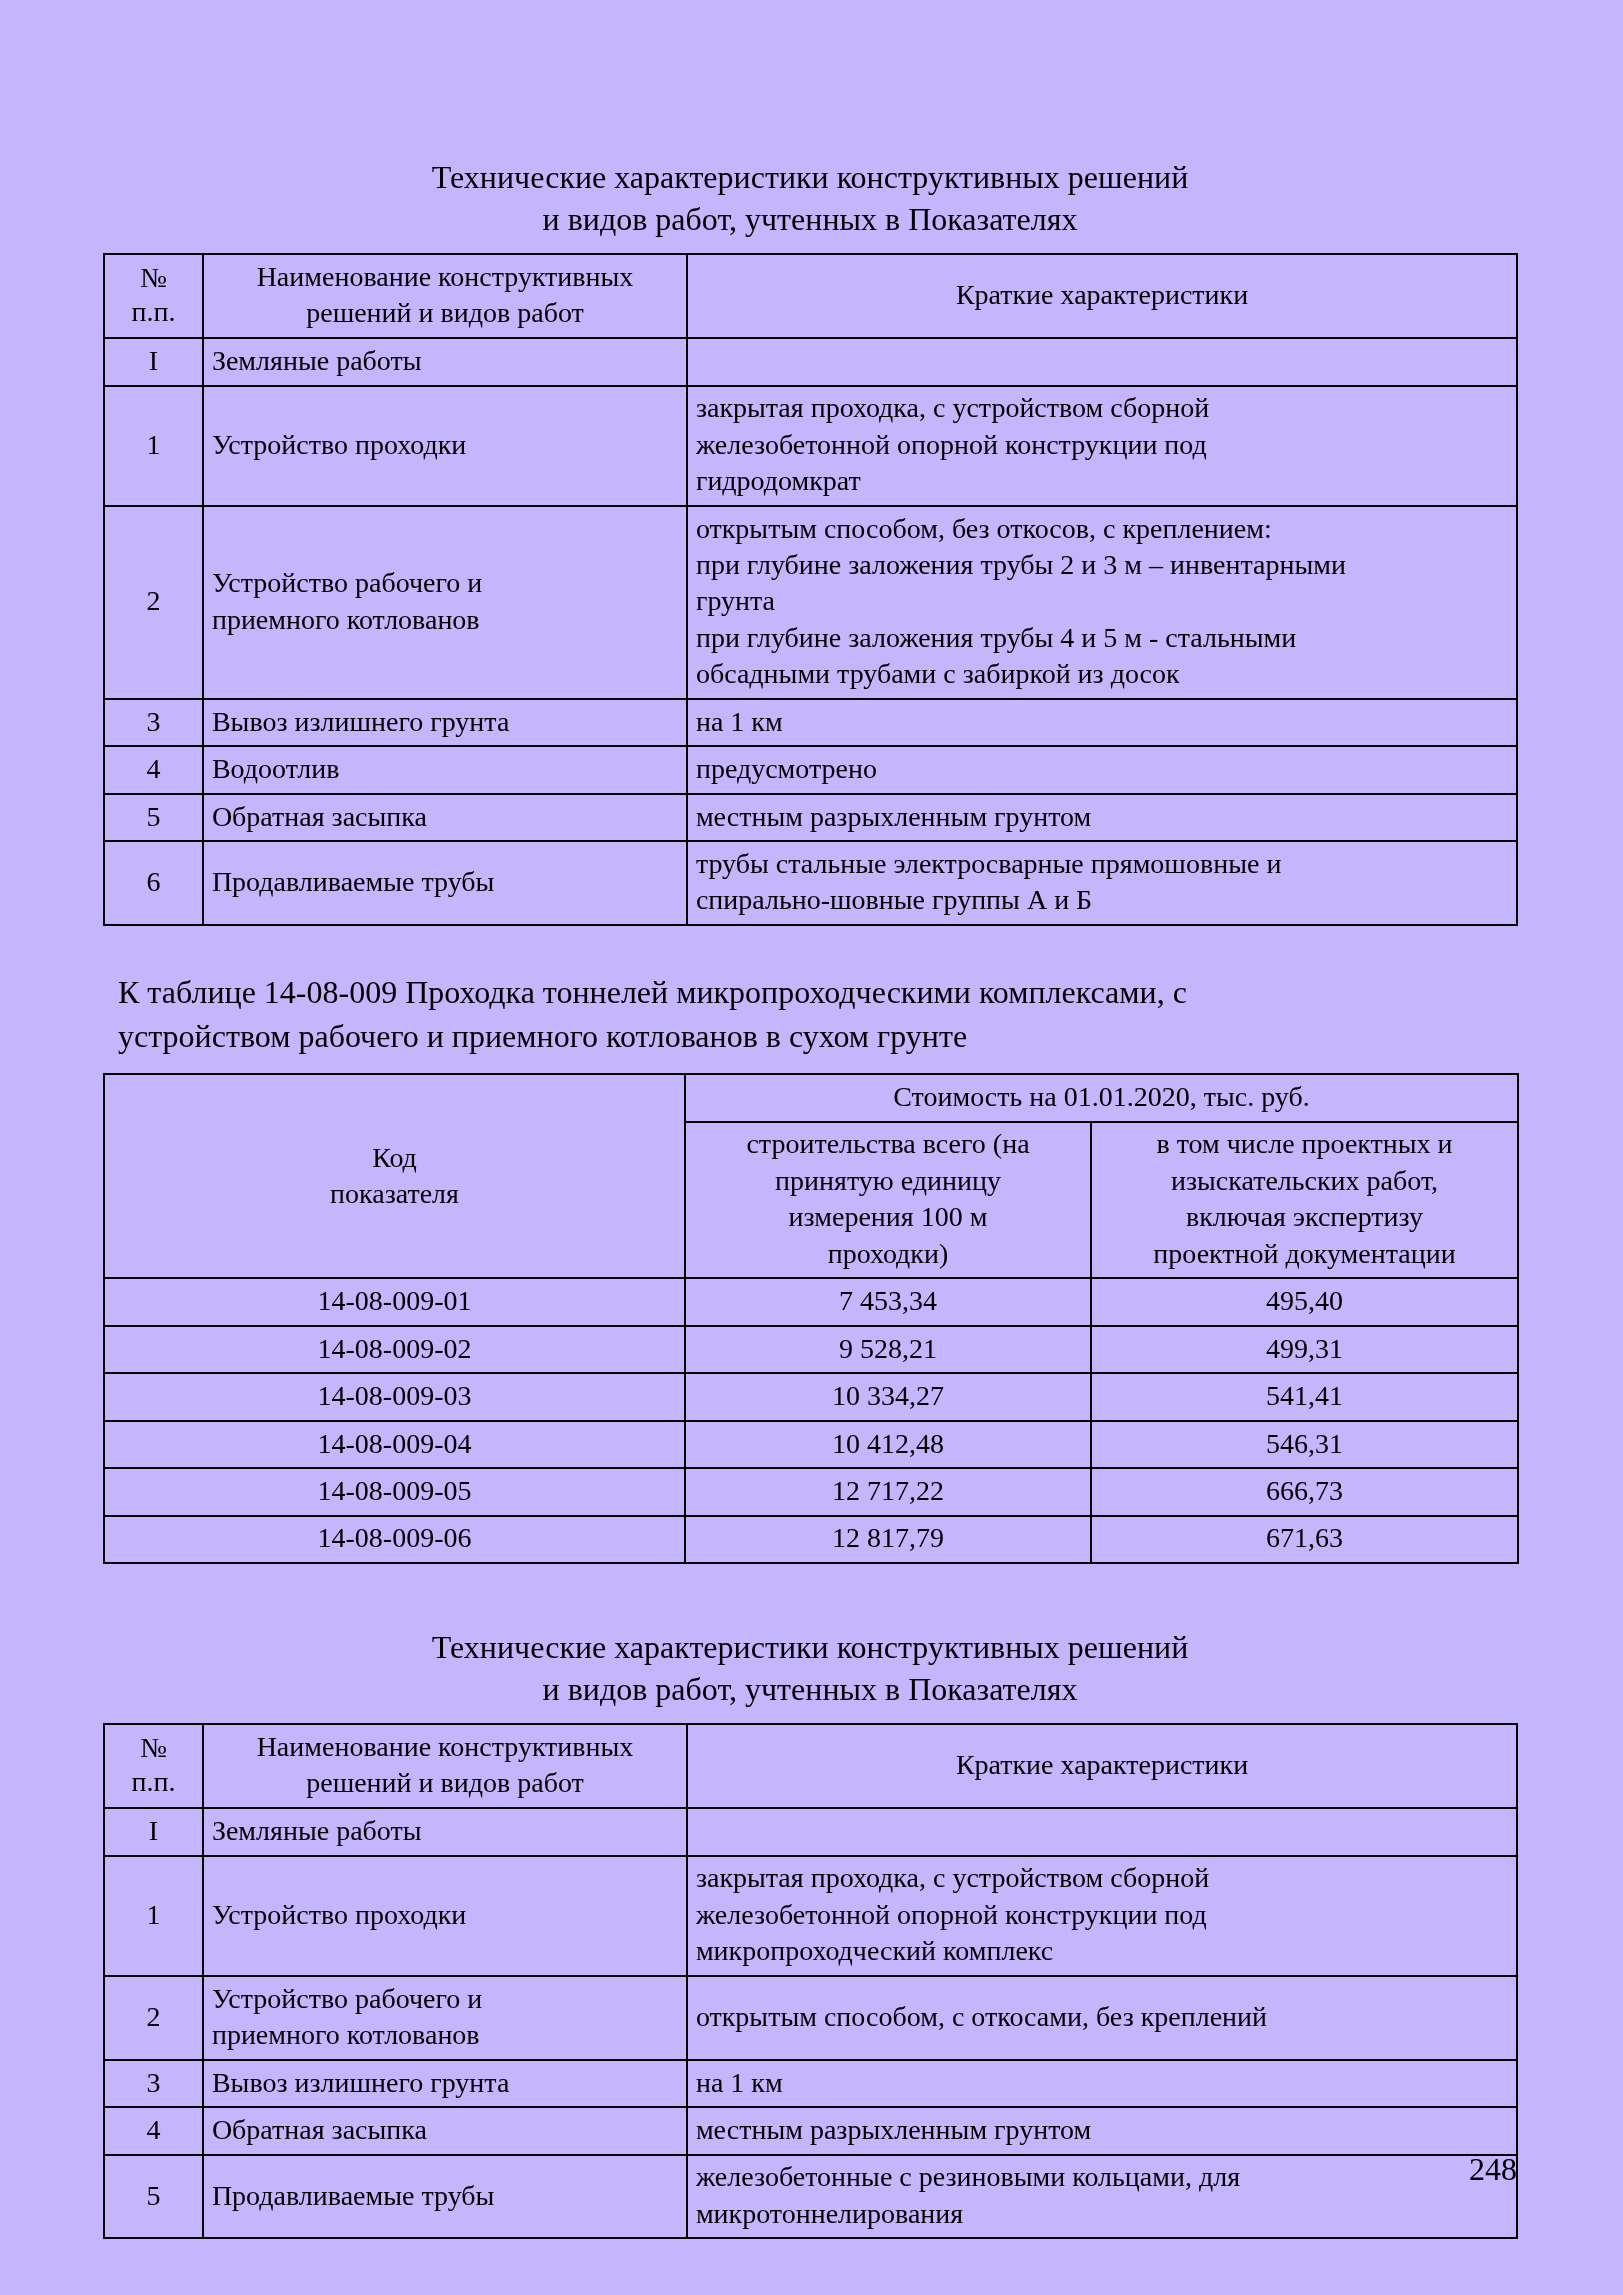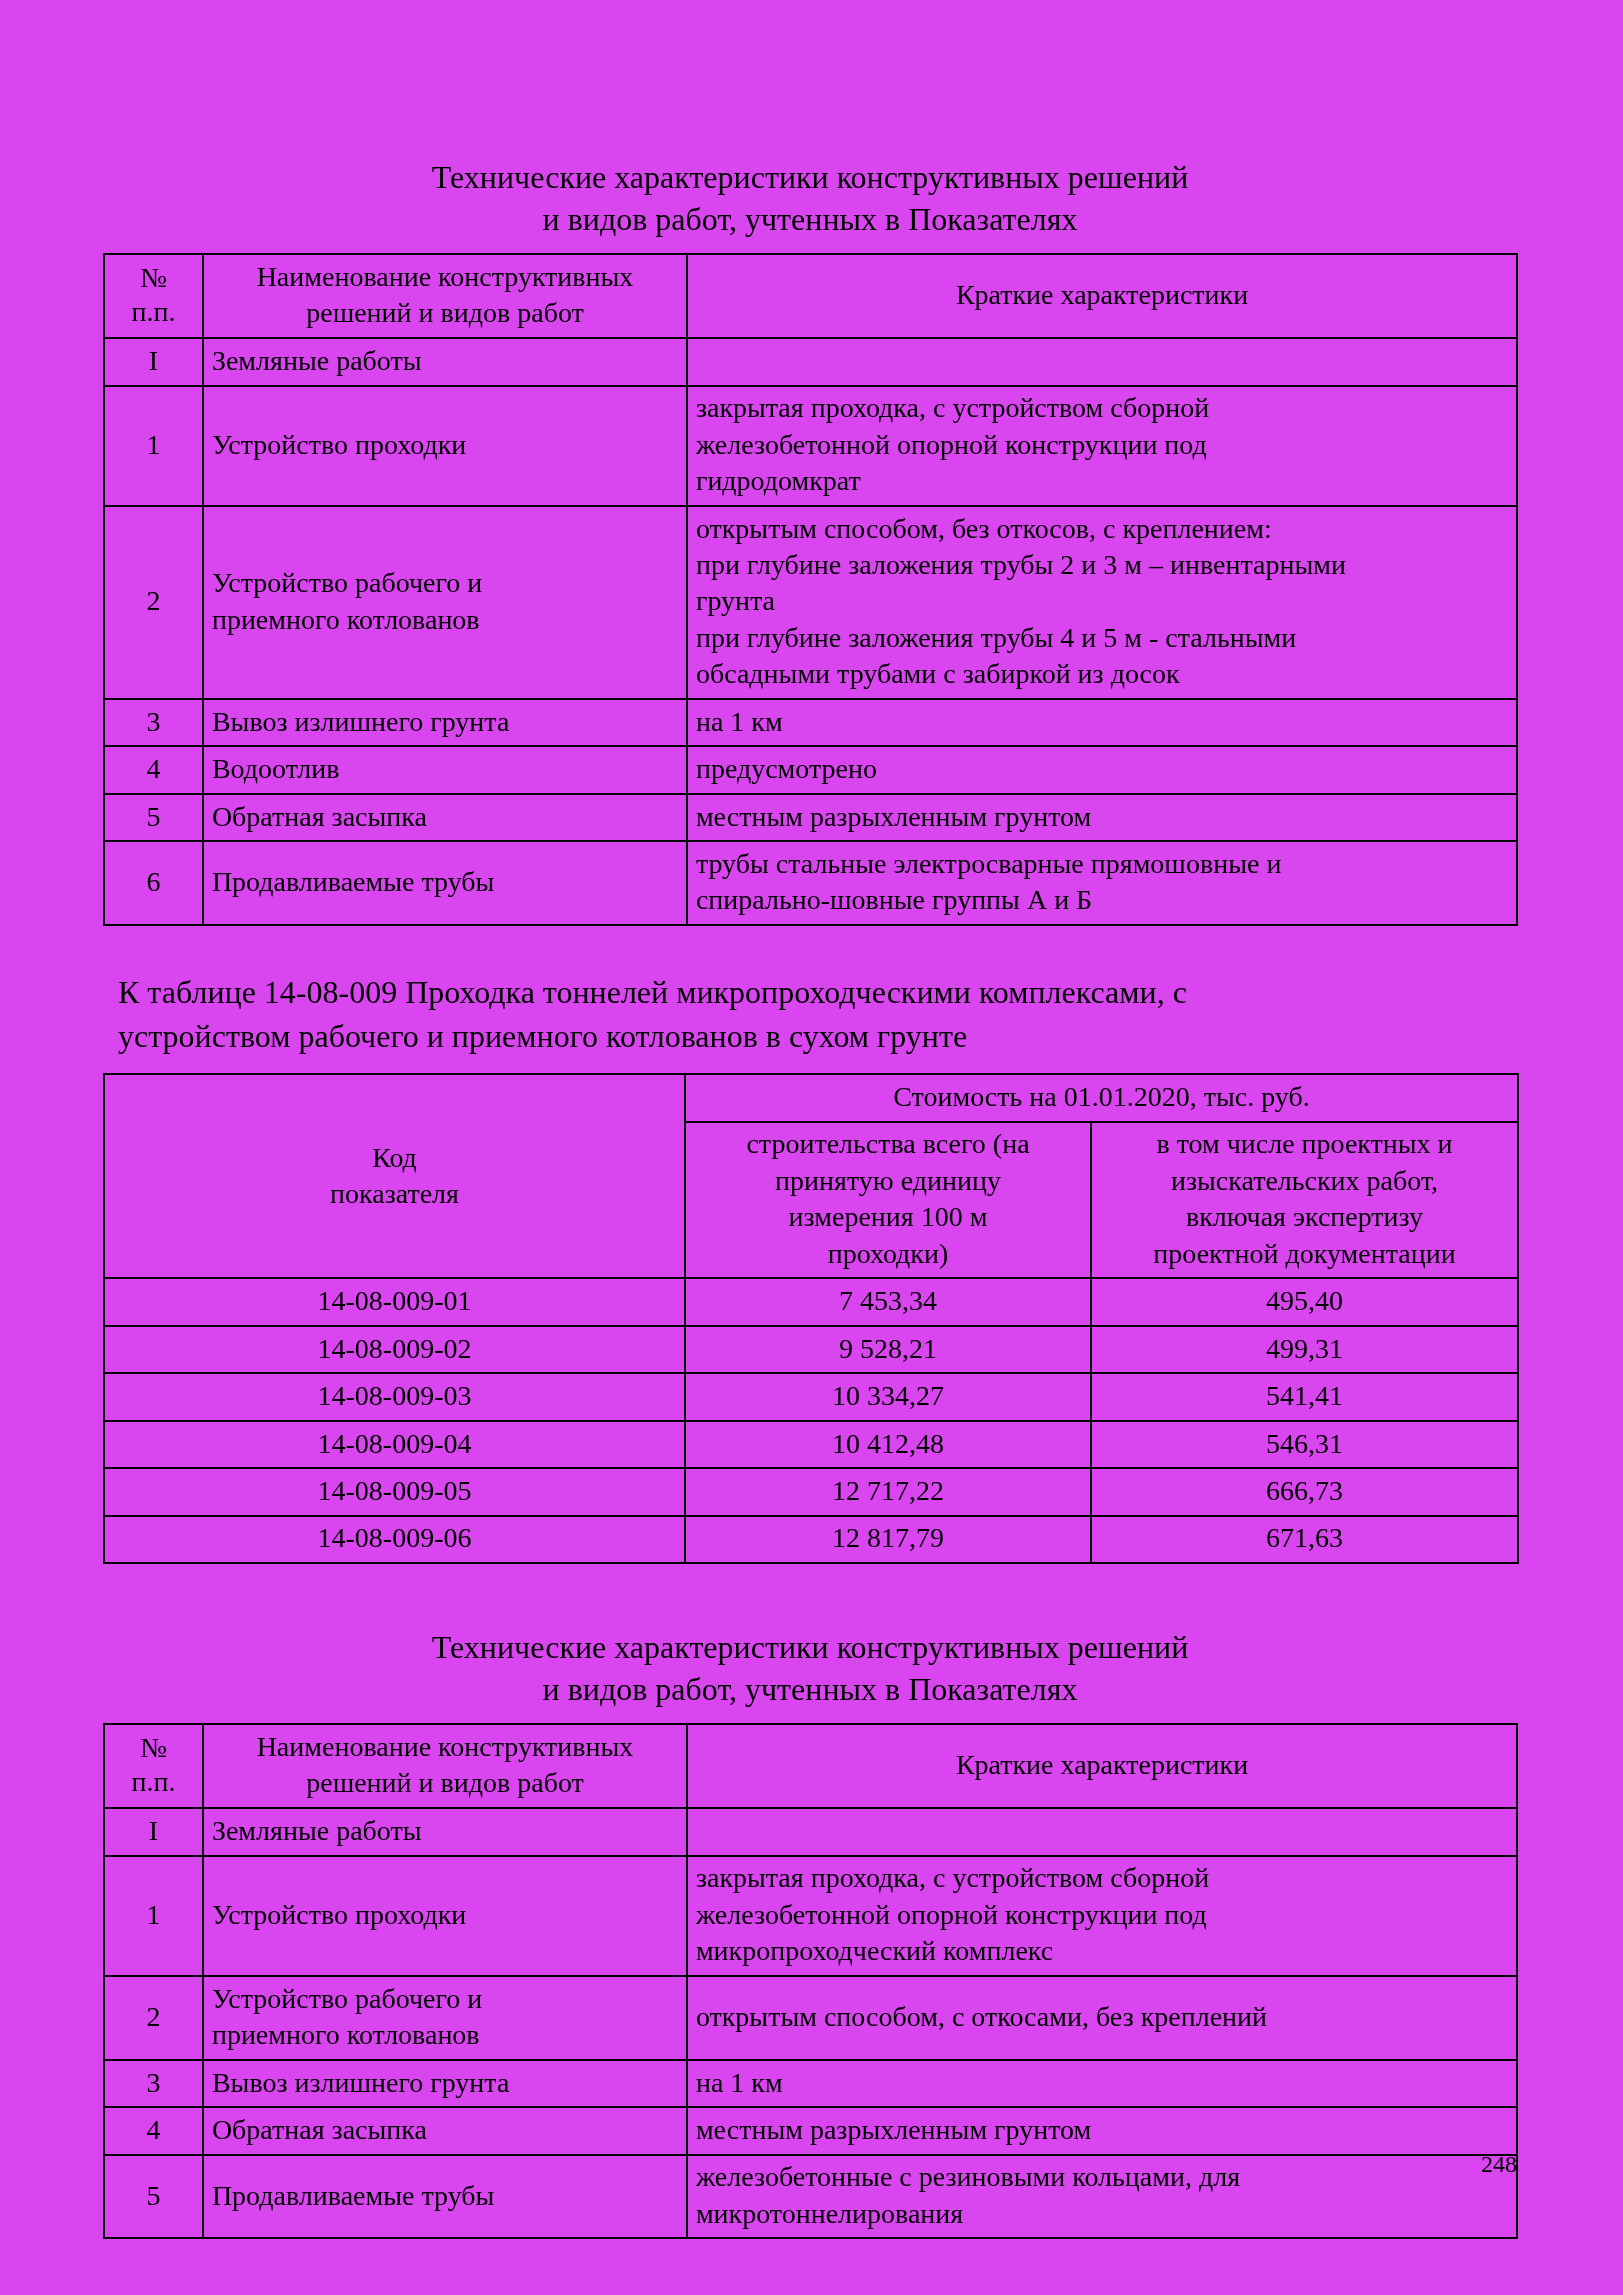--- a/index.html
+++ b/index.html
@@ -10,21 +10,21 @@
   }
   body {
     font-family: "Liberation Serif", "DejaVu Serif", serif;
     color: #000000;
   }
   .page {
     position: relative;
     width: 1623px;
     height: 2295px;
     margin: 0 auto;
-    background: #d946ef;
+    background: #c4b5fd;
     box-sizing: border-box;
     padding: 0;
     overflow: hidden;
   }
   .content {
     position: absolute;
     left: 103px;
     top: 0;
     width: 1414px;
   }
@@ -98,21 +98,21 @@
   .cost th, .cost td { text-align: center; }
   .cost th.code-head { line-height: 1.28; }
   .cost th.stacked  { line-height: 1.30; }
 
   .nowrap { white-space: nowrap; }
 
   .pagenum {
     position: absolute;
     right: 106px;
     top: 2151px;
-    font-size: 24px;
+    font-size: 32px;
     text-align: right;
   }
 
   .tbl-wrap { margin-top: 13px; }
   .tbl-wrap.gap-sm { margin-top: 9.2px; }
 </style>
 </head>
 <body>
 
 <div class="page">

